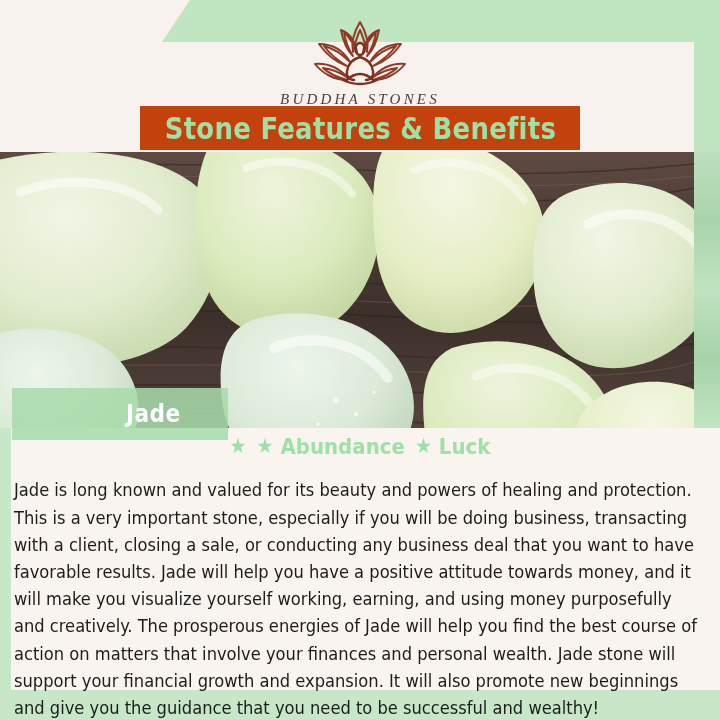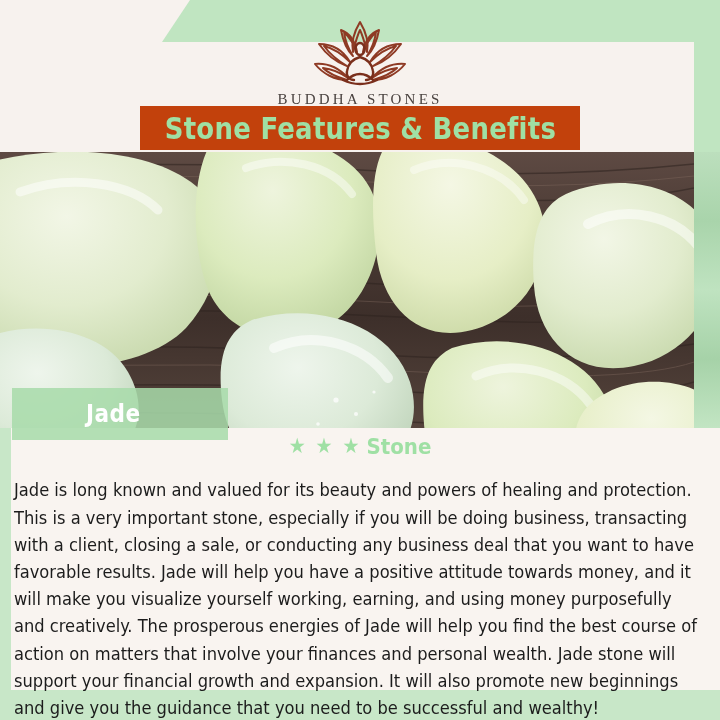--- a/index.html
+++ b/index.html
@@ -36,21 +36,21 @@
 
   
   .logo{
     position:absolute;top:16px;left:0;width:720px;
     display:flex;flex-direction:column;align-items:center;z-index:6;
   }
   .logo svg{display:block;}
   .logo-word{
     margin-top:3px;
     font-family:"Liberation Serif", serif;
-    font-size:15px;letter-spacing:3.2px;color:#4a4340;font-weight:400;
+    font-size:15px;letter-spacing:3.2px;color:#4a4340;font-weight:400;font-style:italic;
   }
 
   
   .title-banner{
     position:absolute;left:140px;top:106px;width:440px;height:44px;
     background:#c2410c;
     display:flex;align-items:center;justify-content:center;z-index:7;
   }
   .title-text{
     font-family:"DejaVu Sans Condensed","Liberation Sans Narrow","Liberation Sans",sans-serif;
@@ -72,21 +72,21 @@
     z-index:4;
   }
 
   
   .jade-label{
     position:absolute;left:12px;top:388px;width:216px;height:52px;
     background:rgba(168,219,170,0.86);
     display:flex;align-items:center;z-index:5;
   }
   .jade-label span{
-    margin-left:74px;
+    margin-left:114px;
     font-family:"DejaVu Sans Condensed","Liberation Sans Narrow","Liberation Sans",sans-serif;
     font-weight:700;font-size:24px;color:#ffffff;letter-spacing:0.5px;
   }
 
   
   .keywords{
     position:absolute;left:0;top:430px;width:720px;height:32px;
     display:flex;align-items:center;justify-content:center;gap:10px;z-index:6;
   }
   .kw{
@@ -233,22 +233,23 @@
   <div class="green-left-strip"></div>
   <div class="green-bottom"></div>
   <div class="text-panel"></div>
 
   <div class="keywords">
     <div class="kw">
       <span class="star">★</span>
     </div>
     <div class="kw">
       <span class="star">★</span>
+      <span>Abundance</span>
     </div>
     <div class="kw">
       <span class="star">★</span>
-      <span>Stone</span>
+      <span>Luck</span>
     </div>
   </div>
 
   <p class="body-copy">Jade is long known and valued for its beauty and powers of healing and protection. This is a very important stone, especially if you will be doing business, transacting with a client, closing a sale, or conducting any business deal that you want to have favorable results. Jade will help you have a positive attitude towards money, and it will make you visualize yourself working, earning, and using money purposefully and creatively. The prosperous energies of Jade will help you find the best course of action on matters that involve your finances and personal wealth. Jade stone will support your financial growth and expansion. It will also promote new beginnings and give you the guidance that you need to be successful and wealthy!</p>
 
 </div>
 
 </body></html>

